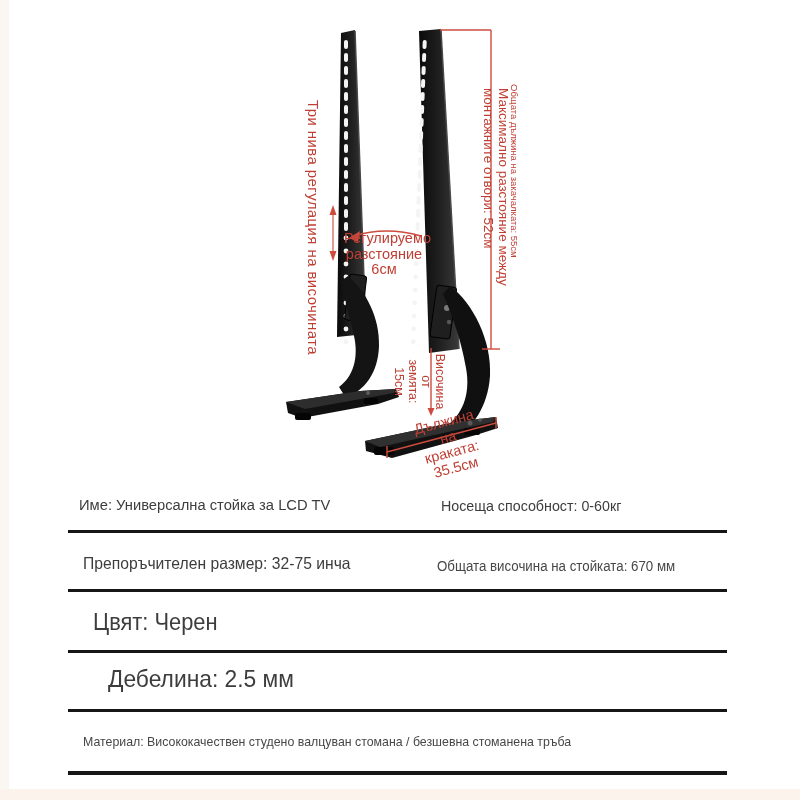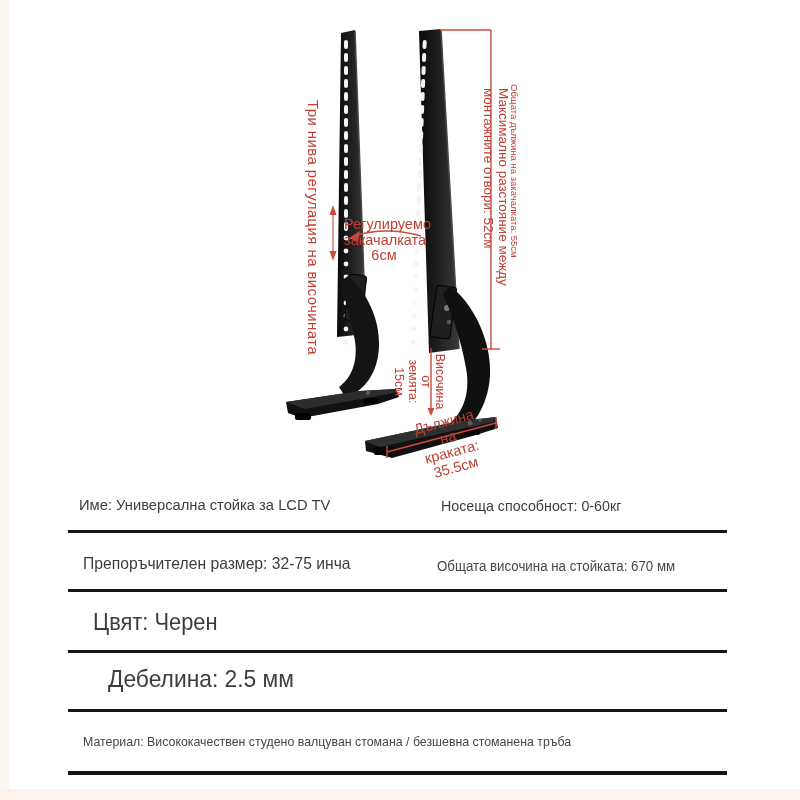--- a/index.html
+++ b/index.html
@@ -9,21 +9,21 @@
   .edge-strip-left { position:absolute; left:0; top:0; width:9px; height:800px; background:#faf6f1; }
   .edge-strip-bottom { position:absolute; left:0; top:789px; width:800px; height:11px; background:#fcf3ec; }
 
   #figure-svg { position:absolute; left:0; top:0; }
 
   .ann { position:absolute; color:#bf3f34; line-height:1.15; }
   .rot90 { transform:rotate(90deg); transform-origin:0 0; }
   .ann-three-levels { left:322px; top:100px; width:252px; font-size:15px; letter-spacing:.4px; white-space:nowrap; }
   .ann-hanger { left:519px; top:84px; width:186px; font-size:9.5px; white-space:nowrap; }
   .ann-maxdist { left:511px; top:88px; width:234px; font-size:13.5px; line-height:15px; }
-  .ann-adjustable { left:344px; top:217px; width:80px; font-size:14.5px; line-height:15.5px; text-align:center; }
+  .ann-adjustable { left:344px; top:231px; width:80px; font-size:14.5px; line-height:15.5px; text-align:center; }
   .ann-height { left:446px; top:346px; width:71px; font-size:12.5px; line-height:13.5px; text-align:center; }
   .ann-leglen { left:404px; top:414px; width:92px; font-size:14.5px; line-height:15.5px; text-align:center; transform:rotate(-15deg); transform-origin:50% 50%; }
 
   .spec { position:absolute; color:#3d3d3d; transform:scaleX(.95); transform-origin:left top; white-space:nowrap; }
   .spec-r1l { left:79px; top:496px; font-size:15.5px; }
   .spec-r1r { left:441px; top:497px; font-size:15px; }
   .spec-r2l { left:83px; top:554px; font-size:16.5px; }
   .spec-r2r { left:437px; top:558px; font-size:14px; color:#474747; }
   .spec-r3  { left:93px; top:609px; font-size:23px; }
   .spec-r4  { left:108px; top:665px; font-size:24px; }
@@ -155,21 +155,21 @@
 
   <div class="ann rot90 ann-hanger">Общата дължина на закачалката: 55см</div>
 
   <div class="ann rot90 ann-maxdist">
     <div>Максимално разстояние между</div>
     <div>монтажните отвори: 52см</div>
   </div>
 
   <div class="ann ann-adjustable">
     <div>Регулируемо</div>
-    <div>закачалката</div>
+    <div>разстояние</div>
     <div>6см</div>
   </div>
 
   <div class="ann rot90 ann-height">
     <div>Височина</div>
     <div>от</div>
     <div>земята:</div>
     <div>15см</div>
   </div>
 

